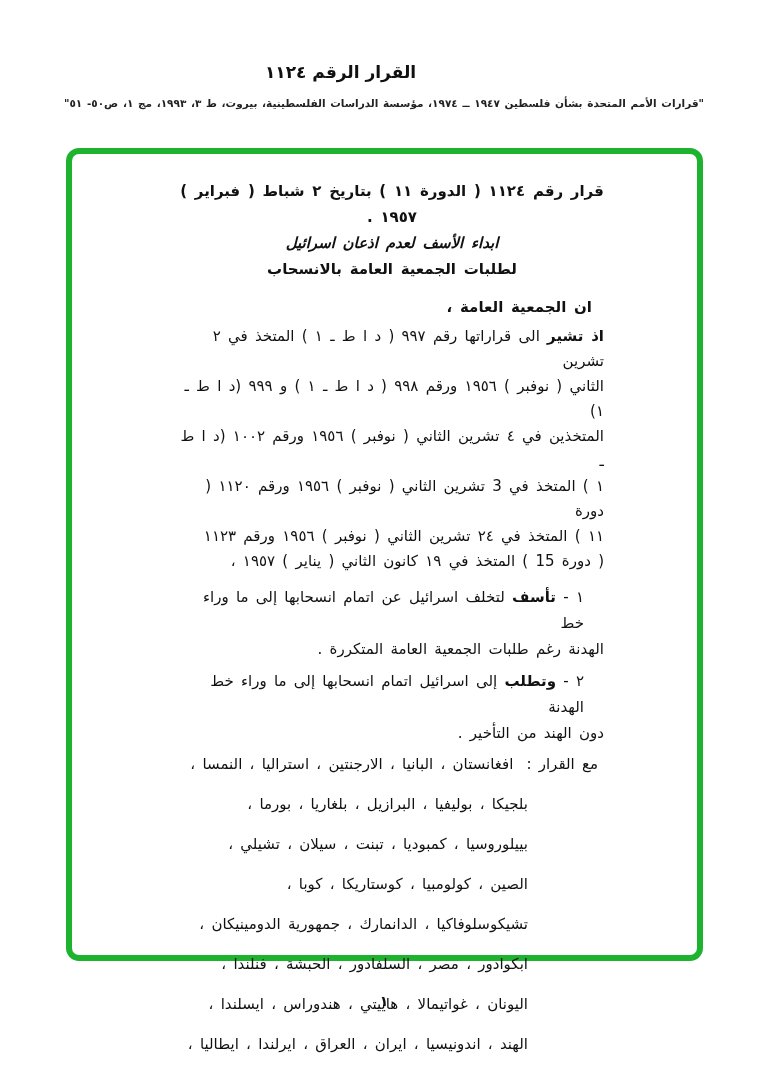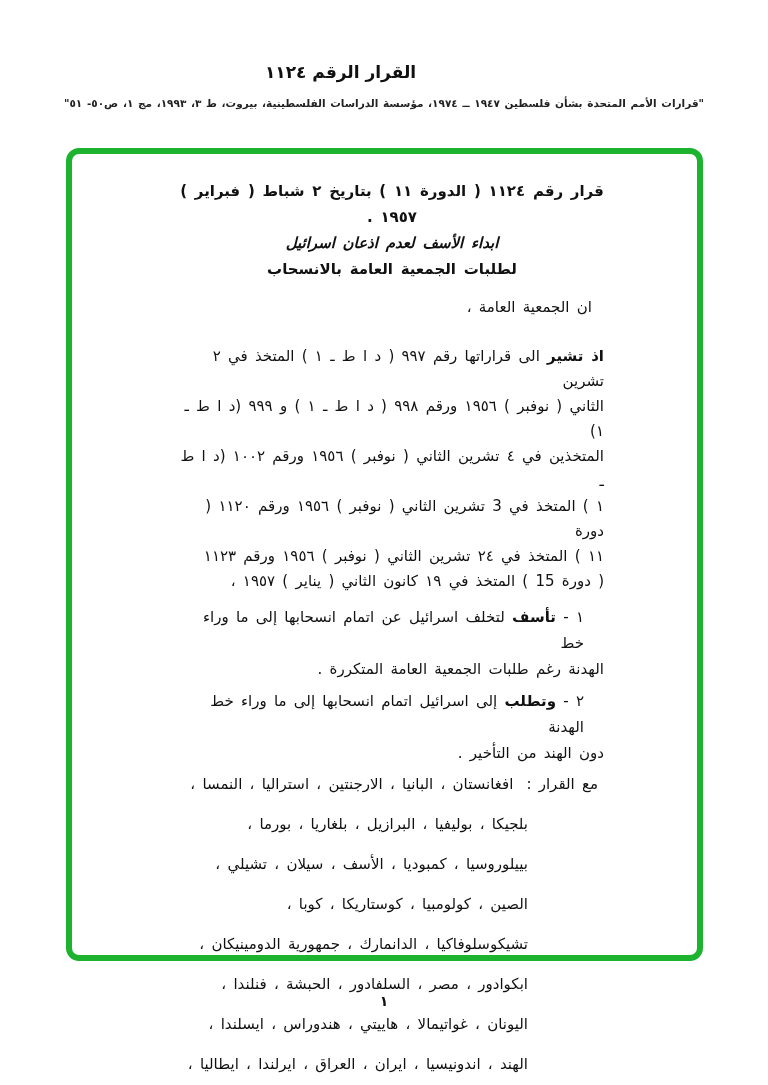--- a/index.html
+++ b/index.html
@@ -21,22 +21,22 @@
     background:transparent;
   }
   .content{
     position:absolute;left:180px;top:178px;width:424px;direction:rtl;
     font-size:15px;word-spacing:2.5px;text-align:right;
   }
   .heading{text-align:center;line-height:26px;}
   .heading .h1{font-weight:600;}
   .heading .h2{font-style:italic;font-weight:600;}
   .heading .h3{font-weight:bold;}
-  .opening{margin-top:12px;line-height:26px;font-weight:normal;padding-right:12px;}
-  .recital{margin-top:24px;line-height:25px;text-align:right;}
+  .opening{margin-top:12px;line-height:26px;font-weight:bold;padding-right:12px;}
+  .recital{margin-top:4px;line-height:25px;text-align:right;}
   .recital .lead{font-weight:bold;}
   .point{margin-top:10px;line-height:26px;}
   .point .pfirst{padding-right:20px;}
   .point b{font-weight:bold;text-align:center;}
   .point2{margin-top:6px;}
   .point .plast{padding-left:14px;}
   .adoption{margin-top:6px;line-height:27px;padding-left:142px;}
   .adoption .tline:nth-child(4){padding-left:40px;}
   .adoption .tline:nth-child(5){padding-left:112px;}
   .votes{margin-top:6px;line-height:24px;}
@@ -85,21 +85,21 @@
   <div class="point point2">
     <div class="tline pfirst"><span>٢ - </span><b>وتطلب</b><span> إلى اسرائيل اتمام انسحابها إلى ما وراء خط الهدنة</span></div>
     <div class="tline plast">دون الهند من التأخير .</div>
   </div>
 
 
   <div class="votes">
     <div class="tline vfirst"><span class="vlabel">مع القرار :</span><span>افغانستان ، البانيا ، الارجنتين ، استراليا ، النمسا ،</span></div>
     <div class="vcont">
         <div class="tline">بلجيكا ، بوليفيا ، البرازيل ، بلغاريا ، بورما ،</div>
-        <div class="tline">بييلوروسيا ، كمبوديا ، الأسف ، سيلان ، تشيلي ،</div>
+        <div class="tline">بييلوروسيا ، كمبوديا ، تبنت ، سيلان ، تشيلي ،</div>
         <div class="tline">الصين ، كولومبيا ، كوستاريكا ، كوبا ،</div>
         <div class="tline">تشيكوسلوفاكيا ، الدانمارك ، جمهورية الدومينيكان ،</div>
         <div class="tline">ابكوادور ، مصر ، السلفادور ، الحبشة ، فنلندا ،</div>
         <div class="tline">اليونان ، غواتيمالا ، هاييتي ، هندوراس ، ايسلندا ،</div>
         <div class="tline">الهند ، اندونيسيا ، ايران ، العراق ، ايرلندا ، ايطاليا ،</div>
       </div>
   </div>
 
 </div>
 

